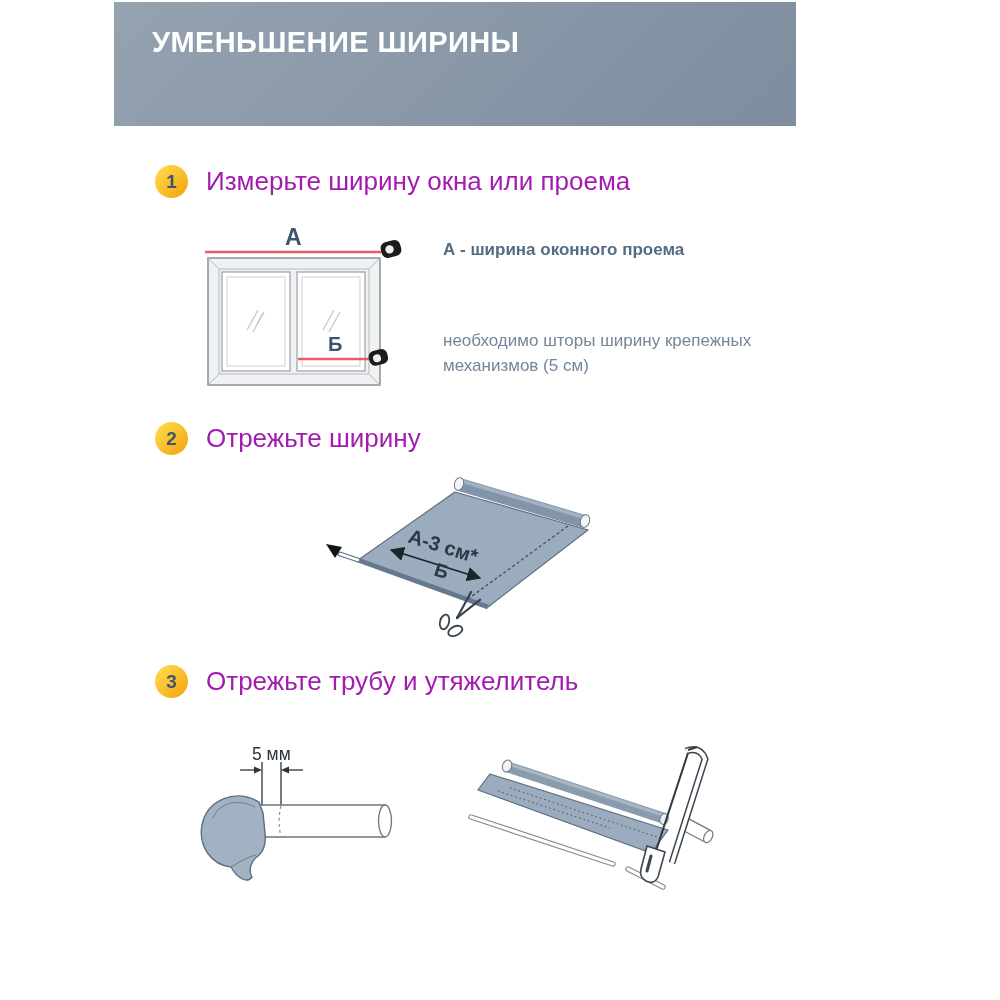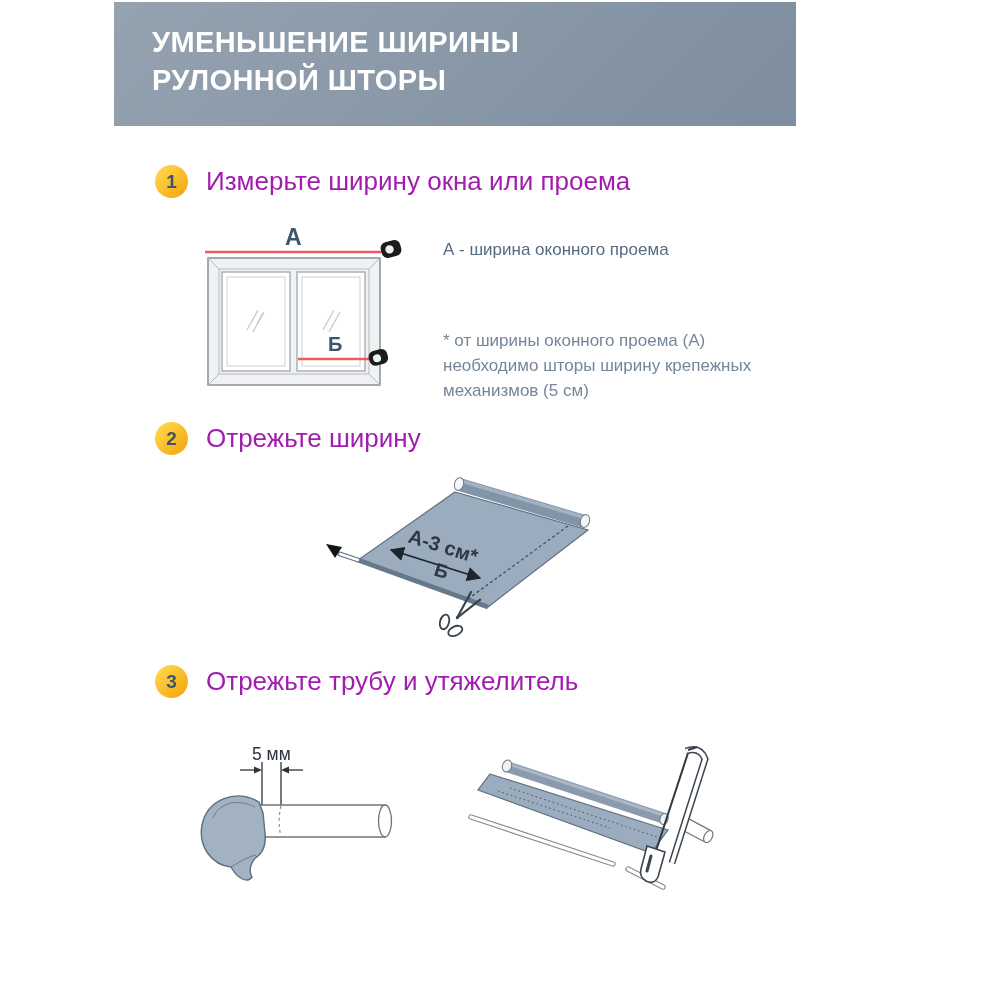--- a/index.html
+++ b/index.html
@@ -27,38 +27,37 @@
     width:33px;height:33px;border-radius:50%;
     background:linear-gradient(135deg,#ffd84a 10%,#f3a50e 95%);
     color:#41546a;font-weight:bold;font-size:19px;
     display:flex;align-items:center;justify-content:center;flex:0 0 auto;
   }
   .step-title{color:#a21caf;font-size:26px;font-weight:normal;white-space:nowrap;}
   .row-1{top:165px;} .row-2{top:422px;} .row-3{top:665px;}
   
   .legend{
     position:absolute;left:443px;top:238px;color:#546b82;
-    font-size:17px;font-weight:normal;line-height:23px;white-space:nowrap;
+    font-size:17px;font-weight:bold;line-height:23px;white-space:nowrap;
   }
   .note{
     position:absolute;left:443px;top:328px;color:#74869a;
     font-size:17px;line-height:25px;white-space:nowrap;
   }
   .abs{position:absolute;}
   svg text{font-family:"Liberation Sans", sans-serif;}
 </style>
 </head>
 <body>
 
 <div class="canvas">
 
   <div class="banner">
     <div class="banner-text">
       <div>УМЕНЬШЕНИЕ ШИРИНЫ</div>
-      <div>РУЛОННОЙ ШТОРЫ</div>
     </div>
   </div>
 
   <div class="edge-strip"></div>
 
   <div class="step-row row-1">
     <div class="step-circle">1</div>
     <div class="step-title">Измерьте ширину окна или проема</div>
   </div>
 
@@ -104,21 +103,20 @@
       <rect x="-9" y="-8" width="19" height="15" rx="6" fill="#1c1c1c"></rect>
       <circle cx="-1" cy="0" r="4" fill="#edf0f2"></circle>
     </g>
   </svg>
 
   <div class="legend">
     <div>А - ширина оконного проема</div>
   </div>
 
   <div class="note">
-    <div>* от ширины оконного проема (А)</div>
     <div>необходимо шторы ширину крепежных</div>
     <div>механизмов (5 см)</div>
   </div>
 
   <div class="step-row row-2">
     <div class="step-circle">2</div>
     <div class="step-title">Отрежьте ширину</div>
   </div>
 
   <svg class="abs" style="left:325px;top:468px;" width="280" height="185" viewBox="0 0 280 185">

